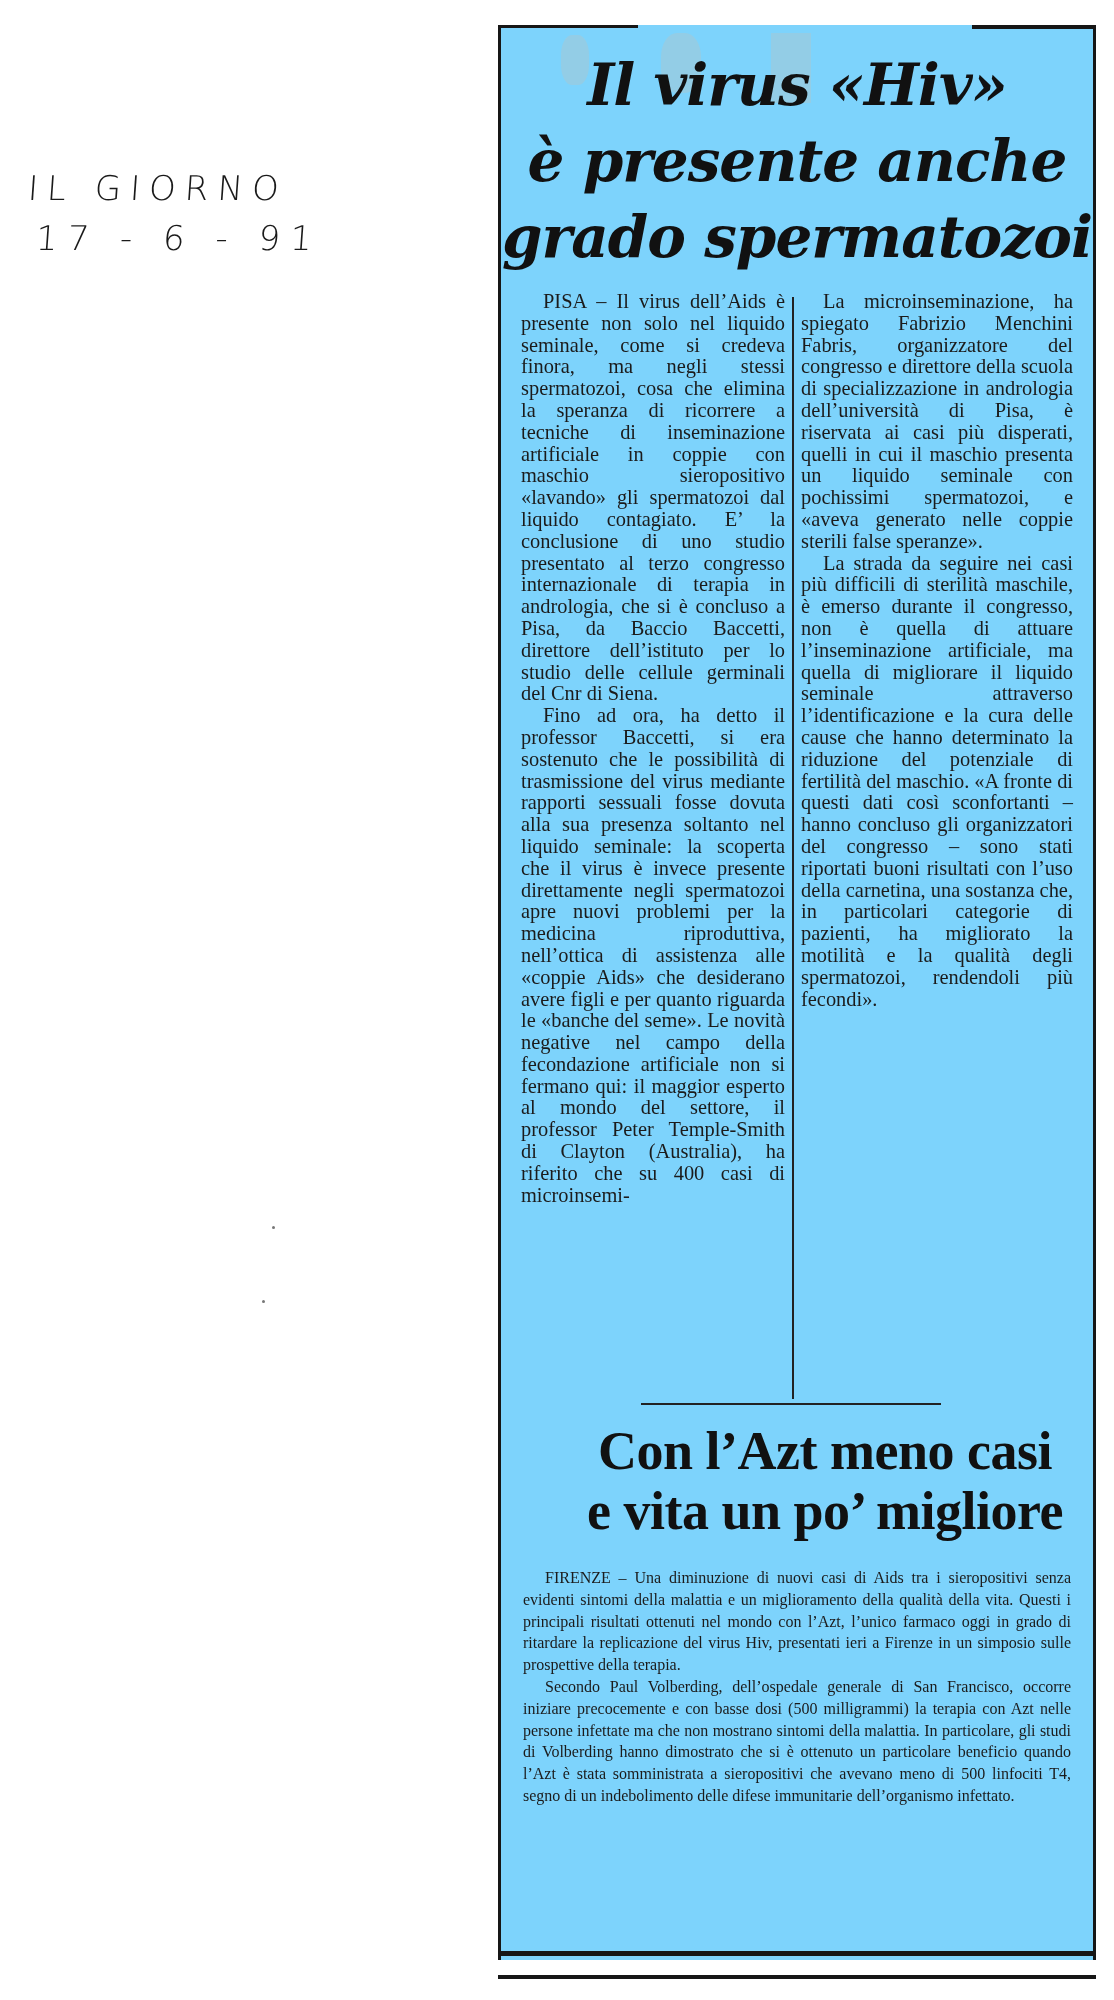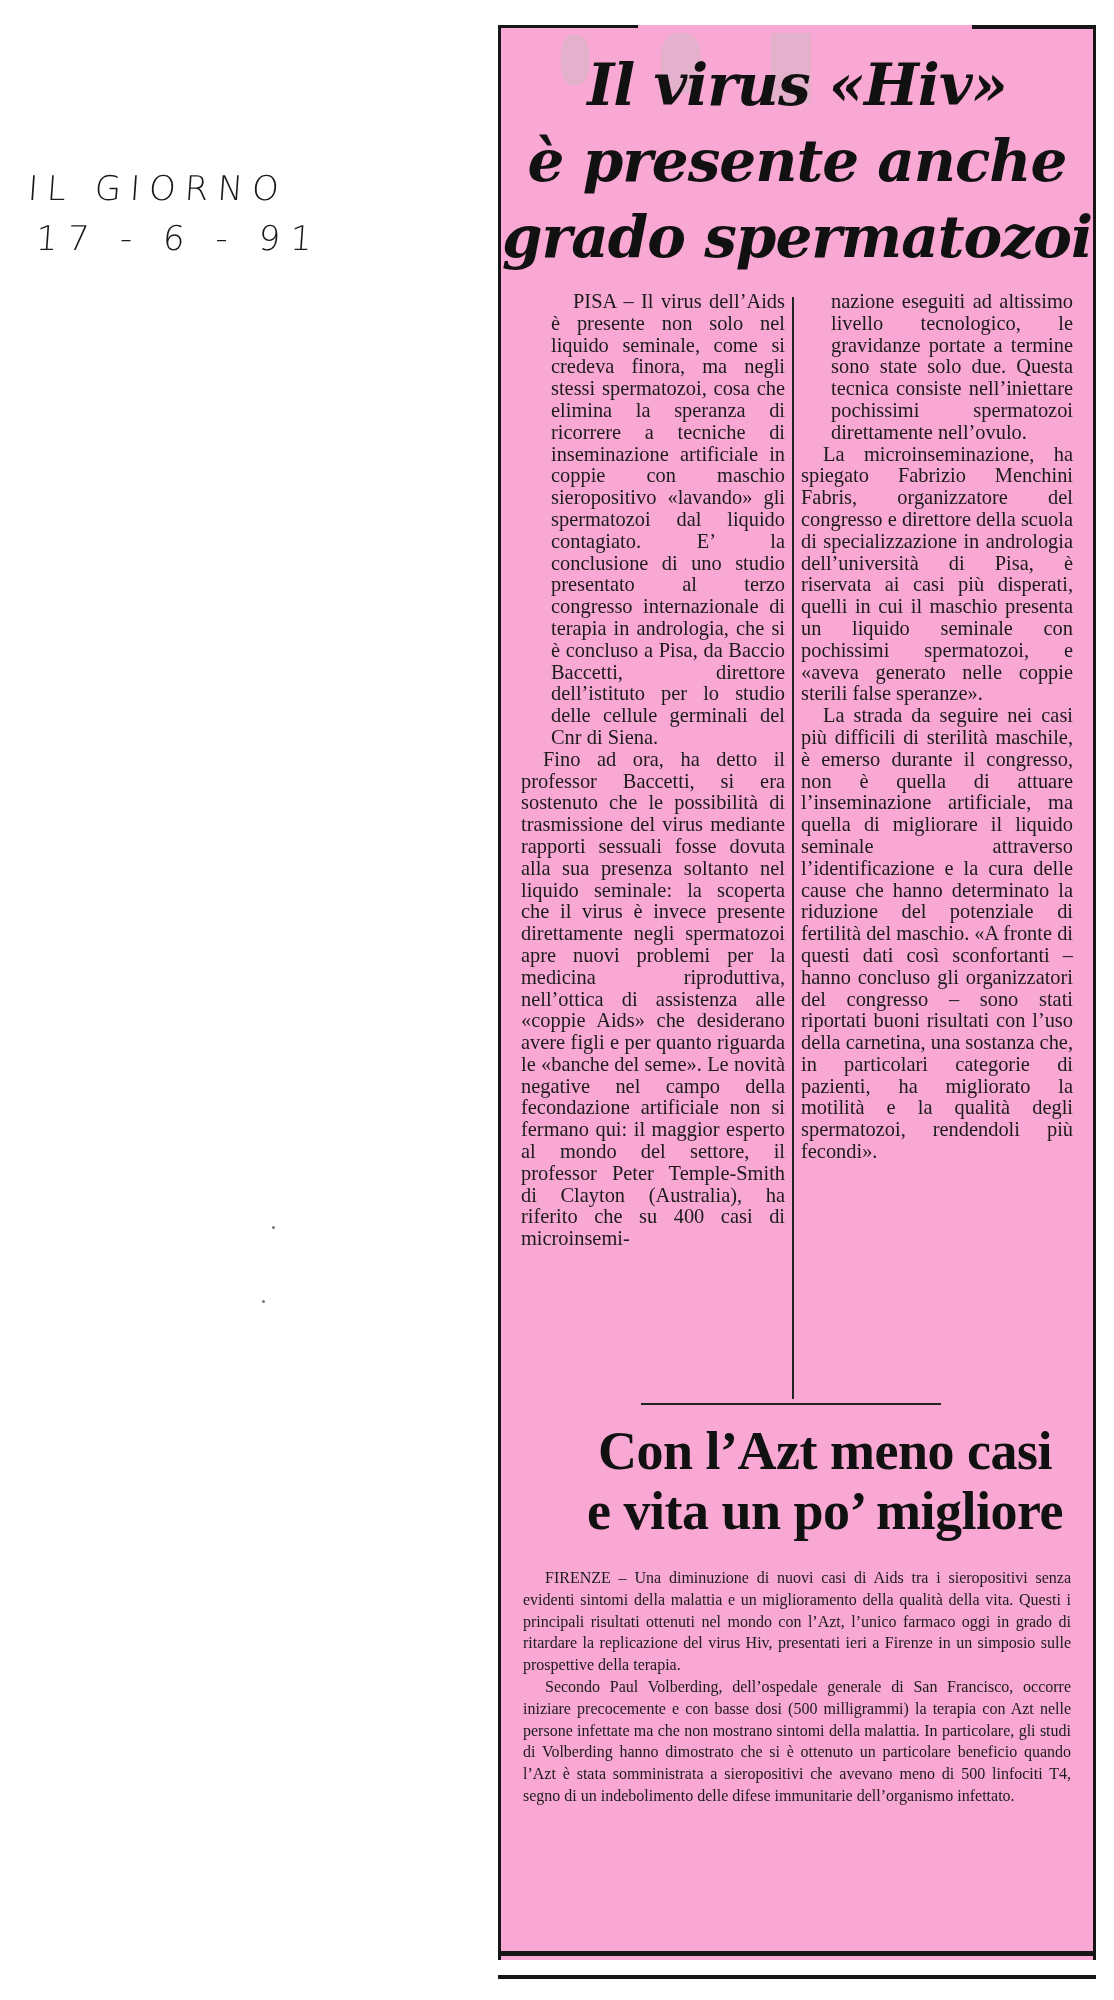--- a/index.html
+++ b/index.html
@@ -10,21 +10,21 @@
   .handwritten {
     position: absolute; left: 28px; top: 168px; color: #1a1a1a;
     font-family: "DejaVu Sans", sans-serif; font-weight: 300;
   }
   .handwritten .line1 { font-size: 34px; letter-spacing: 9px; transform: skewX(-4deg); }
   .handwritten .line2 { font-size: 34px; letter-spacing: 10px; margin-top: 10px; margin-left: 8px; transform: skewX(-4deg); }
   .dot-mark { position: absolute; width: 3px; height: 3px; background: #777; border-radius: 50%; }
 
   .clipping {
     position: absolute; left: 498px; top: 25px; width: 592px; height: 1935px;
-    background: #f9a8d4;
+    background: #7dd3fc;
     border-left: 3px solid #161616;
     border-right: 3px solid #161616;
   }
   .clipping::before {
     content: ""; position: absolute; left: -3px; top: 0; width: 140px; height: 3px; background: #161616;
   }
   .clipping::after {
     content: ""; position: absolute; right: -3px; top: 0; width: 124px; height: 4px; background: #161616;
   }
   .ghost { position: absolute; background: rgba(190,195,190,0.35); }
@@ -33,21 +33,21 @@
     position: absolute; left: 0; width: 592px; top: 22px; text-align: center;
     font-family: "DejaVu Serif", serif; font-style: italic; font-weight: bold;
     font-size: 58px; line-height: 76px; color: #111; letter-spacing: -1px;
   }
   .cols { position: absolute; top: 266px; left: 0; width: 592px; }
   .col {
     position: absolute; top: 0; font-family: "Liberation Serif", serif;
     font-size: 20.4px; line-height: 21.8px; color: #1b1b1b; text-align: justify;
   }
   .col p { margin: 0; text-indent: 22px; hyphens: manual; }
-  .col p.first { text-indent: 22px; margin-left: 30px; }
+  .col p.first { text-indent: 22px; }
   .col-left { left: 20px; width: 264px; }
   .col-right { left: 300px; width: 272px; }
   .col-divider { position: absolute; left: 291px; top: 6px; width: 2px; height: 1102px; background: #222; }
   .sep-rule { position: absolute; left: 140px; top: 1378px; width: 300px; height: 2px; background: #222; }
 
   .headline2 {
     position: absolute; left: 0; width: 592px; top: 1396px; text-align: center;
     font-family: "Liberation Serif", serif; font-weight: bold;
     font-size: 54px; line-height: 60px; color: #111; letter-spacing: -0.5px; padding-left: 28px;
   }
@@ -81,21 +81,20 @@
     <div>grado spermatozoi</div>
   </div>
 
   <div class="cols">
     <div class="col col-left">
       <p class="first">PISA – Il virus dell’Aids è presente non solo nel liquido seminale, come si credeva finora, ma negli stessi spermatozoi, cosa che elimina la speranza di ricorrere a tecniche di inseminazione artificiale in coppie con maschio sieropositivo «lavando» gli spermatozoi dal liquido contagiato. E’ la conclusione di uno studio presentato al terzo congresso internazionale di terapia in andrologia, che si è concluso a Pisa, da Baccio Baccetti, direttore dell’istituto per lo studio delle cellule germinali del Cnr di Siena.</p>
       <p>Fino ad ora, ha detto il professor Baccetti, si era sostenuto che le possibilità di trasmissione del virus mediante rapporti sessuali fosse dovuta alla sua presenza soltanto nel liquido seminale: la scoperta che il virus è invece presente direttamente negli spermatozoi apre nuovi problemi per la medicina riproduttiva, nell’ottica di assistenza alle «coppie Aids» che desiderano avere figli e per quanto riguarda le «banche del seme». Le novità negative nel campo della fecondazione artificiale non si fermano qui: il maggior esperto al mondo del settore, il professor Peter Temple-Smith di Clayton (Australia), ha riferito che su 400 casi di microinsemi-</p>
     </div>
     <div class="col-divider"></div>
     <div class="col col-right">
-      <p class="first" style="text-indent:0">nazione eseguiti ad altissimo livello tecnologico, le gravidanze portate a termine sono state solo due. Questa tecnica consiste nell’iniettare pochissimi spermatozoi direttamente nell’ovulo.</p>
       <p>La microinseminazione, ha spiegato Fabrizio Menchini Fabris, organizzatore del congresso e direttore della scuola di specializzazione in andrologia dell’università di Pisa, è riservata ai casi più disperati, quelli in cui il maschio presenta un liquido seminale con pochissimi spermatozoi, e «aveva generato nelle coppie sterili false speranze».</p>
       <p>La strada da seguire nei casi più difficili di sterilità maschile, è emerso durante il congresso, non è quella di attuare l’inseminazione artificiale, ma quella di migliorare il liquido seminale attraverso l’identificazione e la cura delle cause che hanno determinato la riduzione del potenziale di fertilità del maschio. «A fronte di questi dati così sconfortanti – hanno concluso gli organizzatori del congresso – sono stati riportati buoni risultati con l’uso della carnetina, una sostanza che, in particolari categorie di pazienti, ha migliorato la motilità e la qualità degli spermatozoi, rendendoli più fecondi».</p>
     </div>
   </div>
 
   <div class="sep-rule"></div>
 
   <div class="headline2">
     <div>Con l’Azt meno casi</div>
     <div>e vita un po’ migliore</div>

